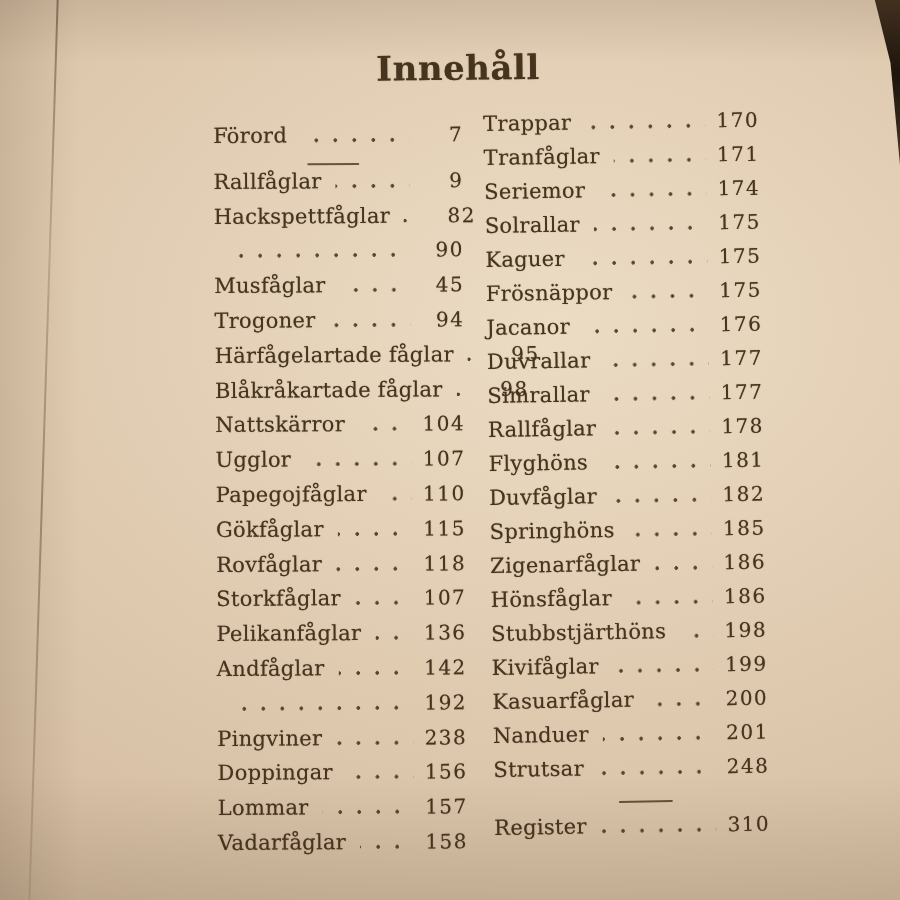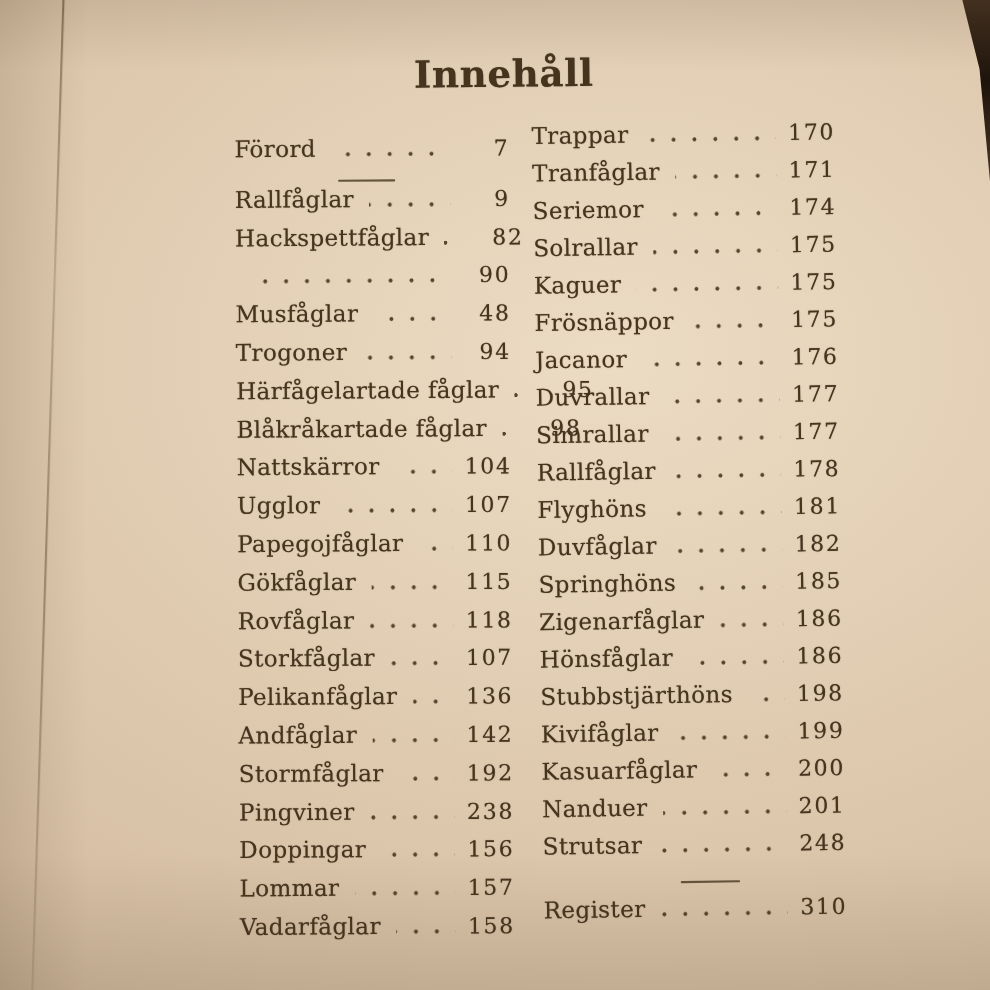--- a/index.html
+++ b/index.html
@@ -95,21 +95,21 @@
       </div>
 
       <div class="toc-row">
         <span class="leader"></span>
         <span class="toc-page">90</span>
       </div>
 
       <div class="toc-row">
         <span class="toc-label">Musfåglar</span>
         <span class="leader"></span>
-        <span class="toc-page">48</span>
+        <span class="toc-page">45</span>
       </div>
 
       <div class="toc-row">
         <span class="toc-label">Trogoner</span>
         <span class="leader"></span>
         <span class="toc-page">94</span>
       </div>
 
       <div class="toc-row">
         <span class="toc-label">Härfågelartade fåglar</span>
@@ -165,21 +165,20 @@
         <span class="toc-page">136</span>
       </div>
 
       <div class="toc-row">
         <span class="toc-label">Andfåglar</span>
         <span class="leader"></span>
         <span class="toc-page">142</span>
       </div>
 
       <div class="toc-row">
-        <span class="toc-label">Stormfåglar</span>
         <span class="leader"></span>
         <span class="toc-page">192</span>
       </div>
 
       <div class="toc-row">
         <span class="toc-label">Pingviner</span>
         <span class="leader"></span>
         <span class="toc-page">238</span>
       </div>
 

